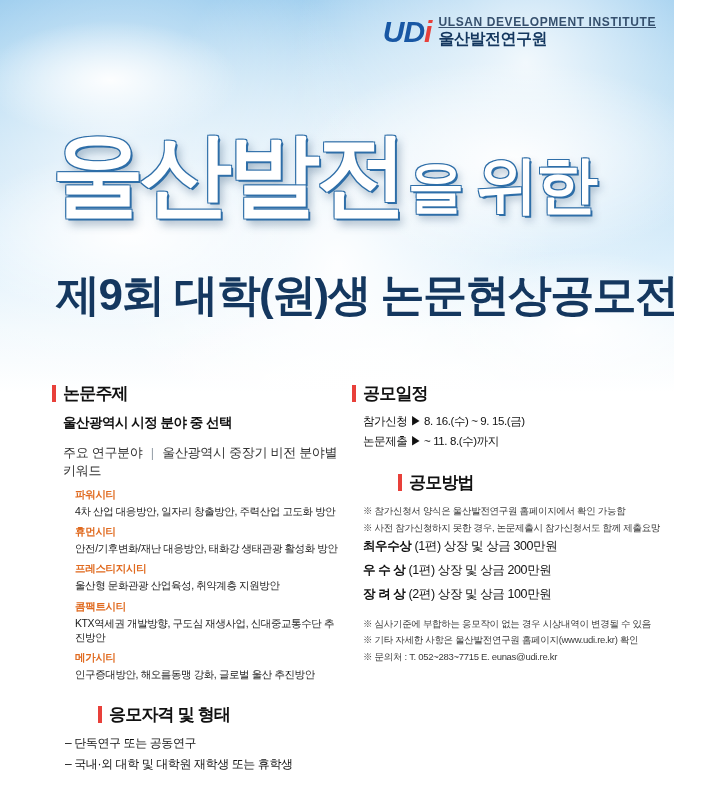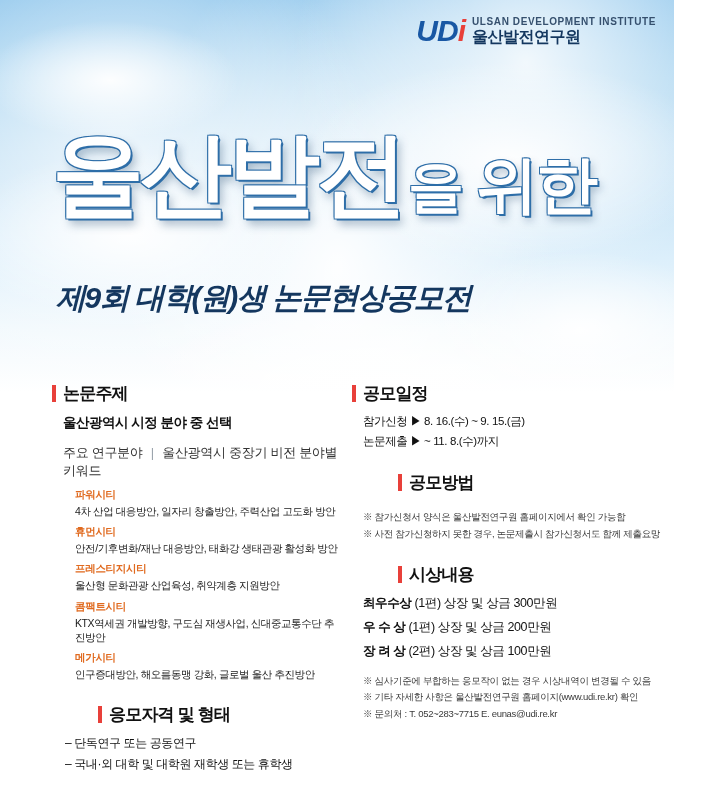--- a/index.html
+++ b/index.html
@@ -42,22 +42,23 @@
     position: absolute; right: 18px; top: 16px;
     display: flex; align-items: center; gap: 7px;
   }
   .udi-mark {
     font-size: 30px; font-weight: bold; font-style: italic;
     color: #1857a4; letter-spacing: -1px; line-height: 1;
   }
   .udi-mark .dot { color: #e8403a; }
   .udi-text { line-height: 1.15; }
   .udi-en {
-    font-size: 10px; color: #36506e; letter-spacing: 0.6px; font-weight: bold;
+    font-size: 12px; color: #36506e; letter-spacing: 0.6px; font-weight: bold;
     white-space: nowrap;
+    text-decoration: underline;
   }
   .udi-ko {
     font-size: 16px; color: #14375f; font-weight: bold; letter-spacing: -0.5px;
     white-space: nowrap;
   }
 
   
   #headline {
     position: absolute; left: 52px; top: 128px; width: 620px;
   }
@@ -79,23 +80,23 @@
       3px 5px 9px rgba(20,60,100,0.35);
   }
   .t-mid2 {
     font-size: 62px; font-weight: bold; color: #ffffff;
     letter-spacing: -2px; margin-left: 14px;
     text-shadow:
       2px 2px 0 #2e6ea8, -1px -1px 0 #2e6ea8, 1px -1px 0 #2e6ea8, -1px 1px 0 #2e6ea8,
       3px 5px 9px rgba(20,60,100,0.35);
   }
   #subtitle {
-    position: absolute; left: 56px; top: 278px;
-    font-size: 30px; font-weight: bold; color: #14375f;
-    letter-spacing: -1.6px; white-space: nowrap; font-style: italic;
+    position: absolute; left: 56px; top: 266px;
+    font-size: 44px; font-weight: bold; color: #14375f;
+    letter-spacing: -1.6px; white-space: nowrap;
   }
 
   
   #body {
     position: absolute; left: 0; top: 382px; width: 706px; height: 403px;
   }
   .col-left  { position: absolute; left: 52px;  top: 0; width: 290px; }
   .col-right { position: absolute; left: 352px; top: 0; width: 320px; }
 
   .sec-head {
@@ -224,27 +225,23 @@
         <span class="sec-bar"></span>
         <span class="sec-title">공모일정</span>
       </div>
       <div class="sched-line">참가신청 ▶ 8. 16.(수) ~ 9. 15.(금)</div>
       <div class="sched-line">논문제출 ▶ ~ 11. 8.(수)까지</div>
 
       <div class="sec-head mt20">
         <span class="sec-bar"></span>
         <span class="sec-title">공모방법</span>
       </div>
-      <div class="note" style="margin-top:16px">※ 참가신청서 양식은 울산발전연구원 홈페이지에서 확인 가능함</div>
+      <div class="note" style="margin-top:10px">※ 참가신청서 양식은 울산발전연구원 홈페이지에서 확인 가능함</div>
       <div class="note">※ 사전 참가신청하지 못한 경우, 논문제출시 참가신청서도 함께 제출요망</div>
 
-      <div class="sec-head mt20">
-        <span class="sec-bar"></span>
-        <span class="sec-title">시상내용</span>
-      </div>
       <div class="award-line">
         <b>최우수상</b>
         <span>(1편) 상장 및 상금 300만원</span>
       </div>
       <div class="award-line">
         <b>우 수 상</b>
         <span>(1편) 상장 및 상금 200만원</span>
       </div>
       <div class="award-line">
         <b>장 려 상</b>

